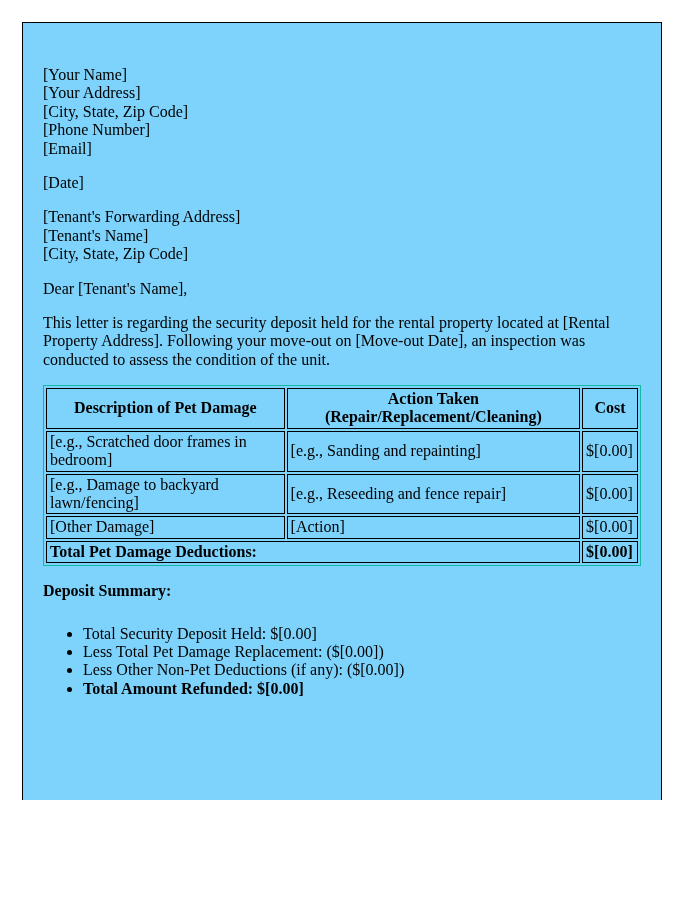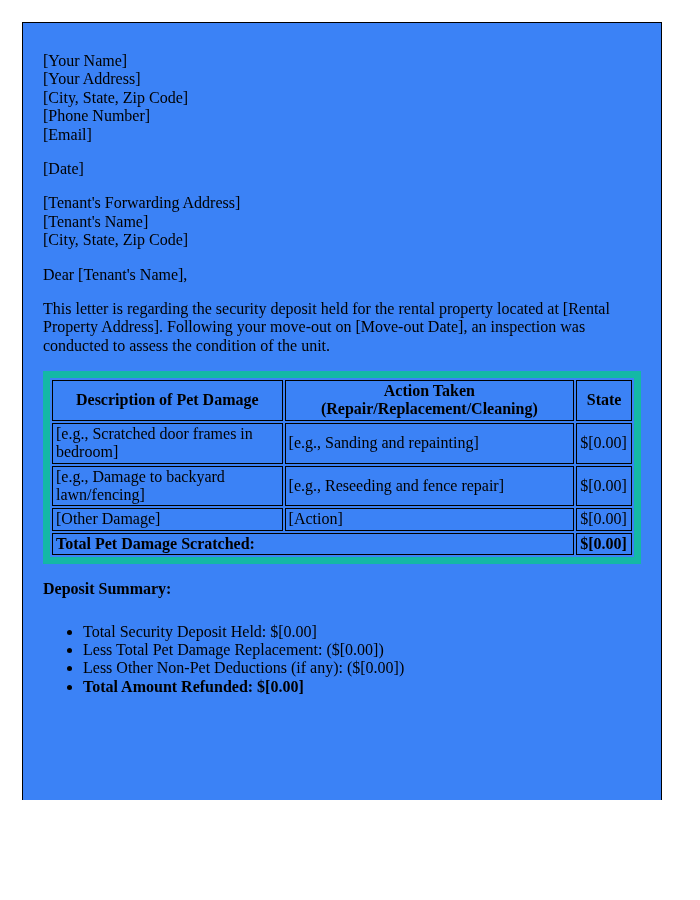--- a/index.html
+++ b/index.html
@@ -15,32 +15,32 @@
   }
   .sheet {
     position: absolute;
     left: 22px;
     top: 22px;
     width: 640px;
     height: 778px;
     box-sizing: border-box;
     border: 1px solid #000000;
     border-bottom: none;
-    padding: 13px 20px 0 20px;
+    padding: 27px 20px 0 20px;
     overflow: hidden;
-    background: #3b82f6;
+    background: #7dd3fc;
   }
   .para { margin: 16px 0; }
   .line { display: block; }
   .bold { font-weight: bold; }
 
   table.deductions {
     border-collapse: separate;
     border-spacing: 2px;
-    border: 7px solid #14b8a6;
+    border: 1px solid #14b8a6;
     margin: 16px 0;
   }
   table.deductions th,
   table.deductions td {
     border: 1px solid #000000;
     padding: 1px 3px;
     vertical-align: middle;
     text-align: left;
   }
   table.deductions th {
@@ -86,39 +86,39 @@
 
 
   <table class="deductions">
     <tbody>
       <tr>
         <th class="col-desc">Description of Pet Damage</th>
         <th class="col-action">
           <span>Action Taken</span><br>
           <span>(Repair/Replacement/Cleaning)</span>
         </th>
-        <th class="col-cost">State</th>
+        <th class="col-cost">Cost</th>
       </tr>
       <tr>
         <td class="col-desc">[e.g., Scratched door frames in bedroom]</td>
         <td class="col-action">[e.g., Sanding and repainting]</td>
         <td class="col-cost">$[0.00]</td>
       </tr>
       <tr>
         <td class="col-desc">[e.g., Damage to backyard lawn/fencing]</td>
         <td class="col-action">[e.g., Reseeding and fence repair]</td>
         <td class="col-cost">$[0.00]</td>
       </tr>
       <tr>
         <td class="col-desc">[Other Damage]</td>
         <td class="col-action">[Action]</td>
         <td class="col-cost">$[0.00]</td>
       </tr>
       <tr>
-        <td class="bold" colspan="2">Total Pet Damage Scratched:</td>
+        <td class="bold" colspan="2">Total Pet Damage Deductions:</td>
         <td class="col-cost bold">$[0.00]</td>
       </tr>
     </tbody>
   </table>
 
   <div class="para bold">Deposit Summary:</div>
 
   <ul class="summary-list">
     <li>Total Security Deposit Held: $[0.00]</li>
     <li>Less Total Pet Damage Replacement: ($[0.00])</li>

